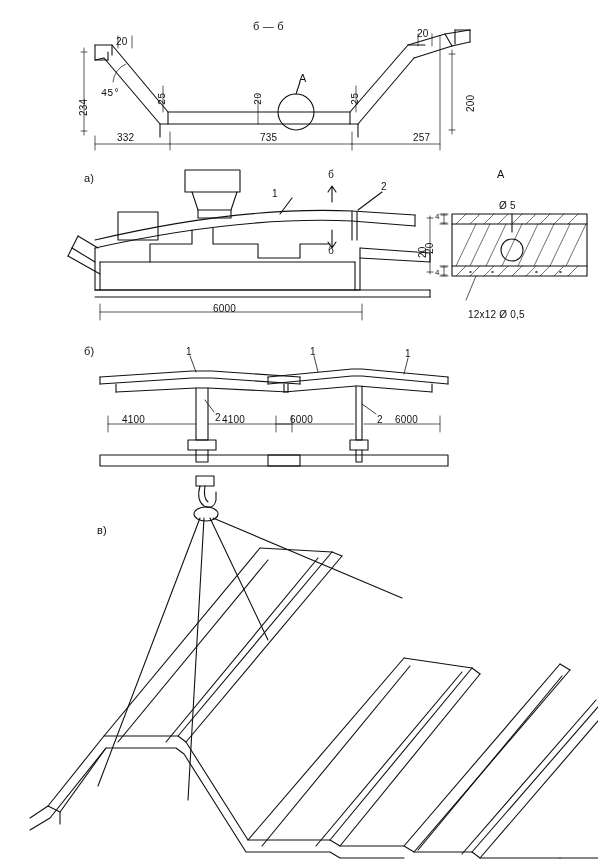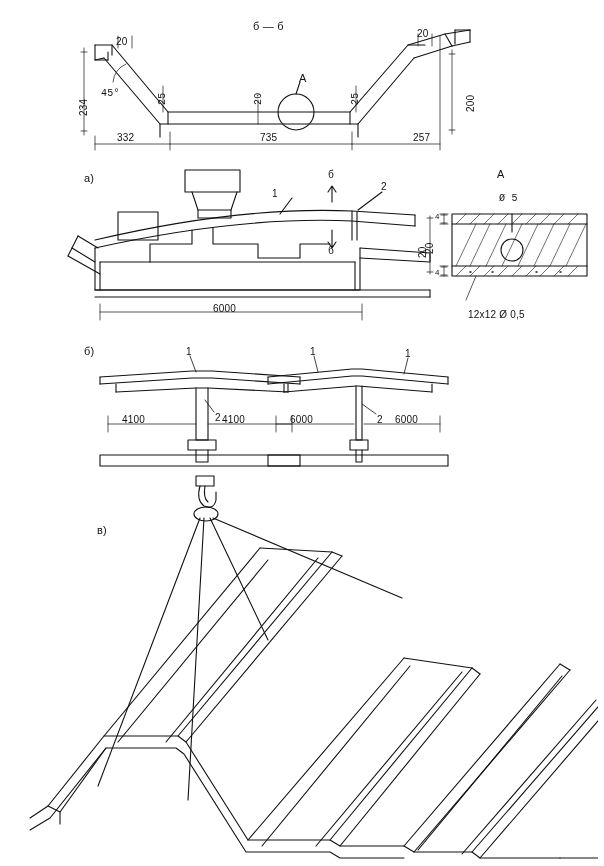--- a/index.html
+++ b/index.html
@@ -273,21 +273,21 @@
 
   <div class="lbl big" style="left:84px; top:172px;">а)</div>
   <div class="lbl" style="left:272px; top:188px;">1</div>
   <div class="lbl" style="left:381px; top:181px;">2</div>
   <div class="lbl small" style="left:328px; top:170px;">б</div>
   <div class="lbl small" style="left:328px; top:246px;">б</div>
   <div class="lbl" style="left:213px; top:303px;">6000</div>
   <div class="lbl rot90" style="left:417px; top:258px;">20</div>
 
   <div class="lbl big" style="left:497px; top:168px;">А</div>
-  <div class="lbl" style="left:499px; top:193px;font-family:Liberation Mono, monospace;">Ø 5</div>
+  <div class="lbl" style="left:499px; top:200px;">Ø 5</div>
   <div class="lbl tiny" style="left:435px; top:212px;">4</div>
   <div class="lbl tiny" style="left:435px; top:268px;">4</div>
   <div class="lbl rot90" style="left:424px; top:254px;">20</div>
   <div class="lbl" style="left:468px; top:309px;">12x12  Ø 0,5</div>
 
   <div class="lbl big" style="left:84px; top:345px;">б)</div>
   <div class="lbl" style="left:186px; top:346px;">1</div>
   <div class="lbl" style="left:215px; top:412px;">2</div>
   <div class="lbl" style="left:122px; top:414px;">4100</div>
   <div class="lbl" style="left:222px; top:414px;">4100</div>

